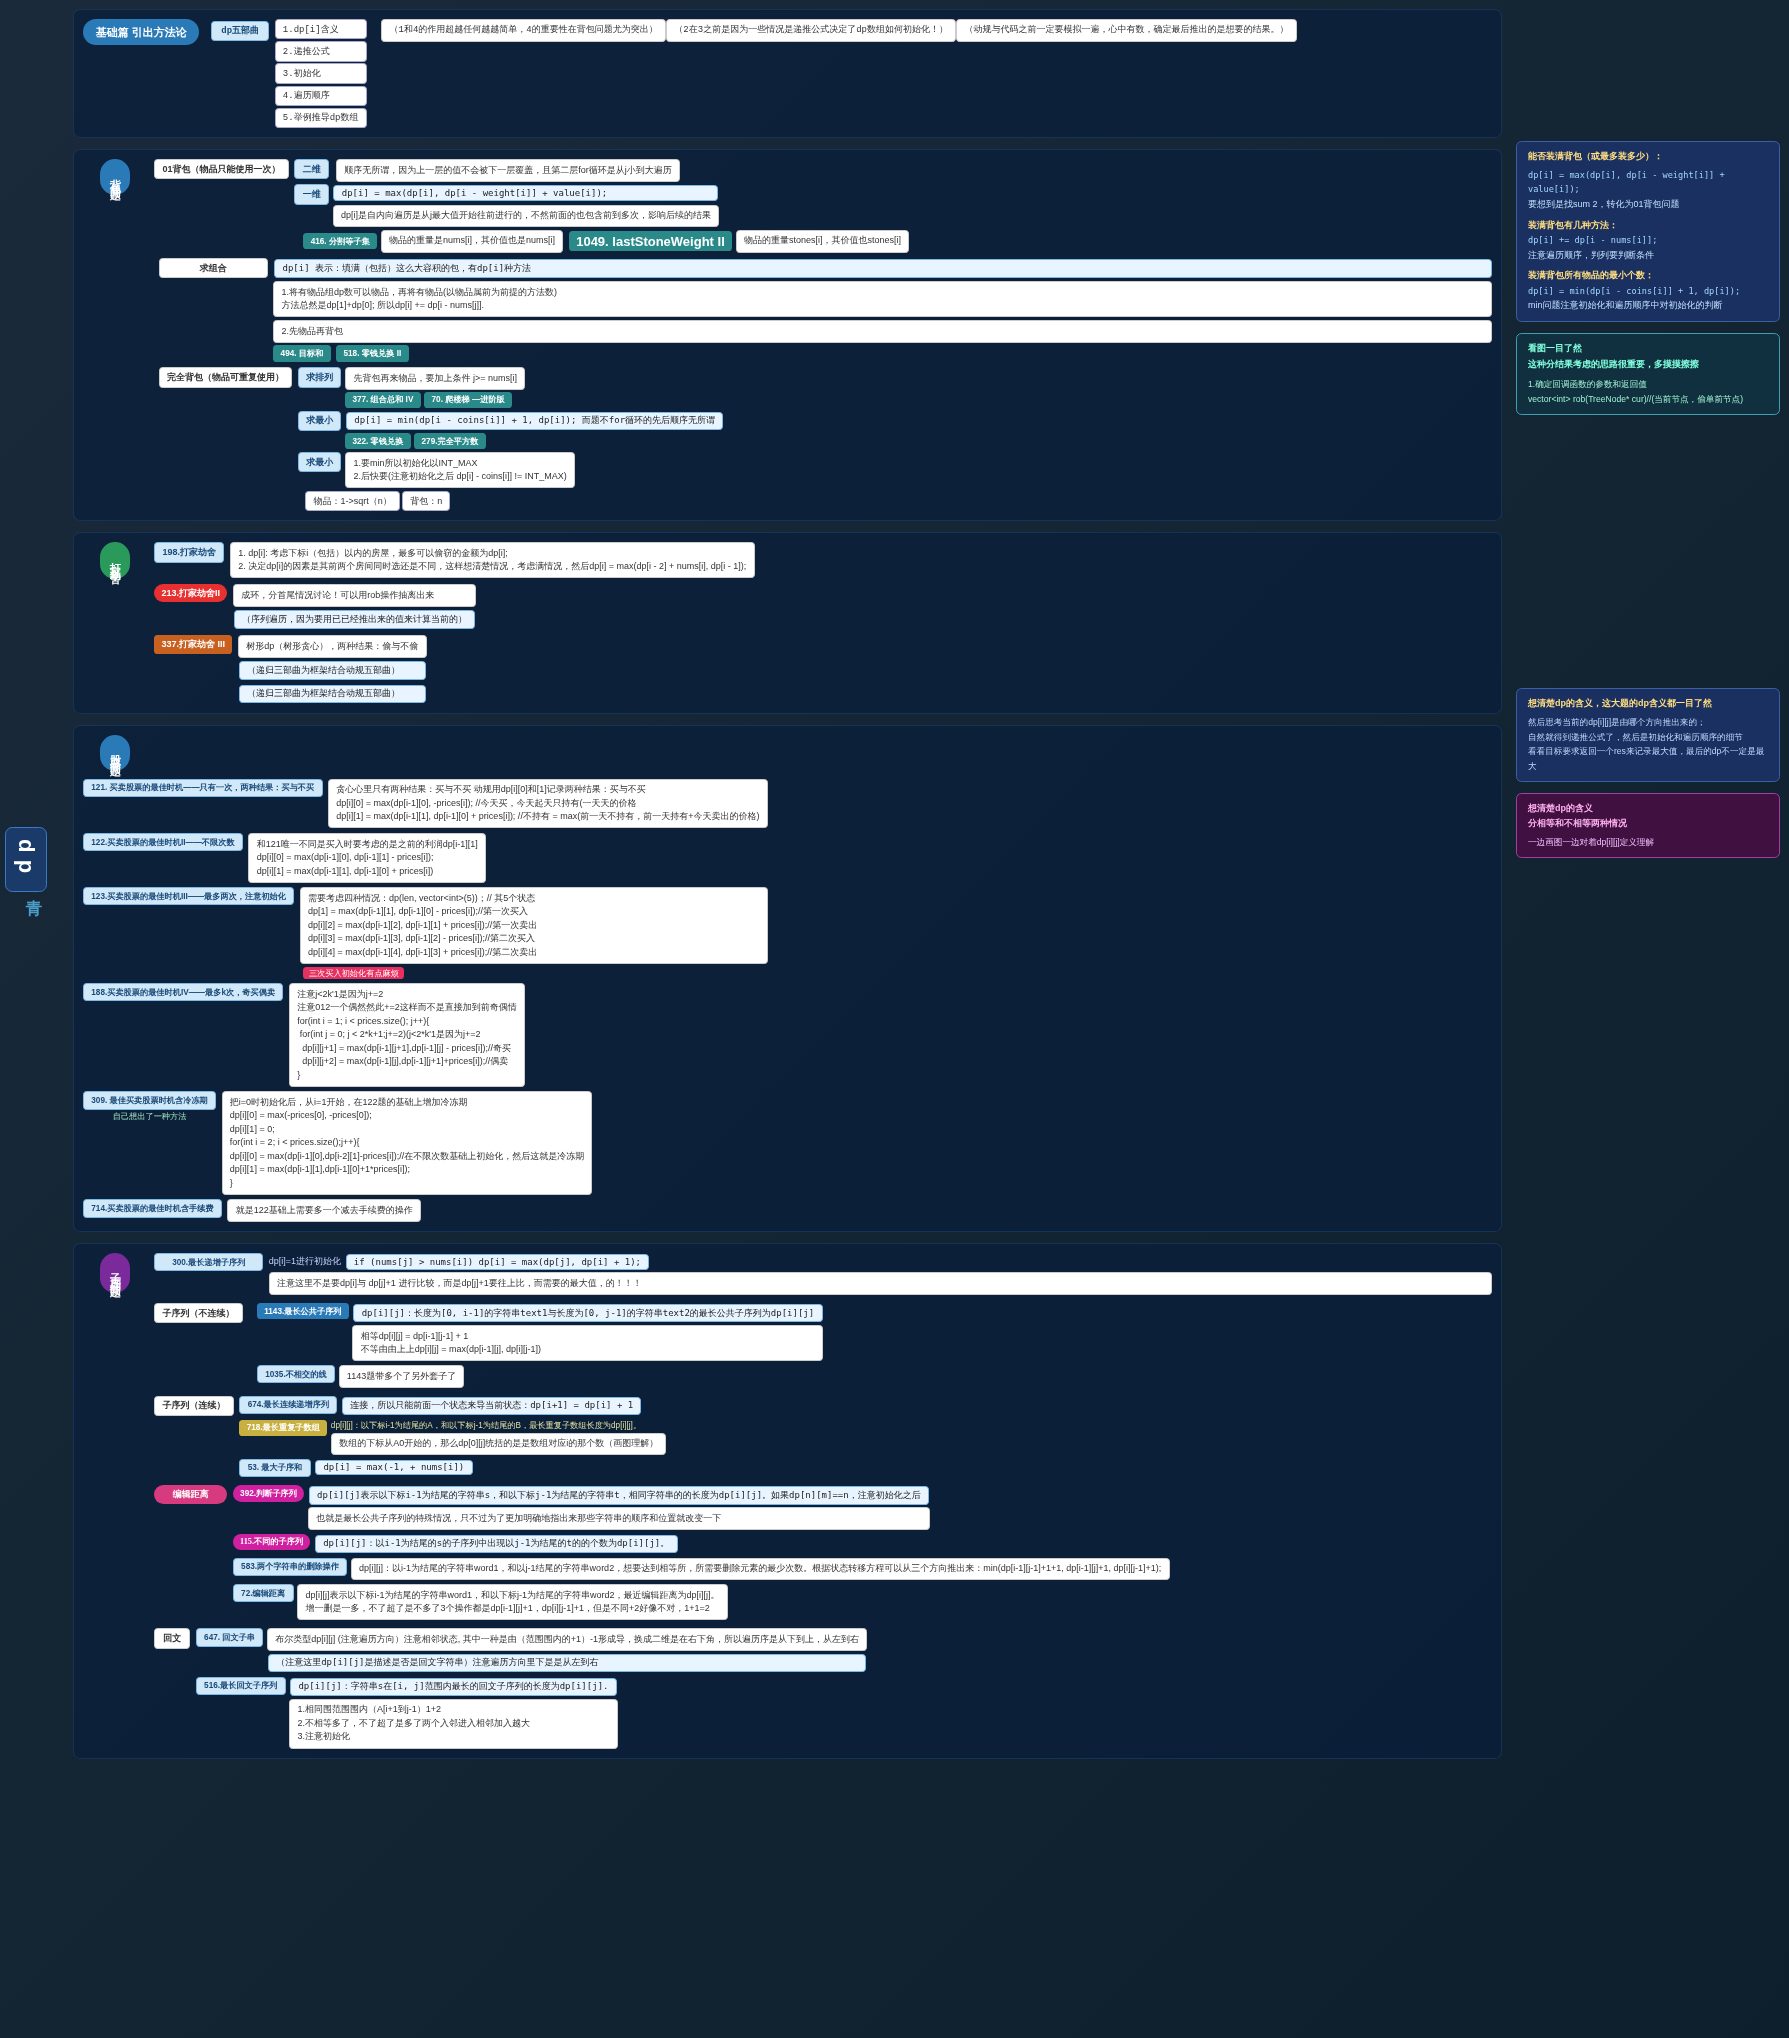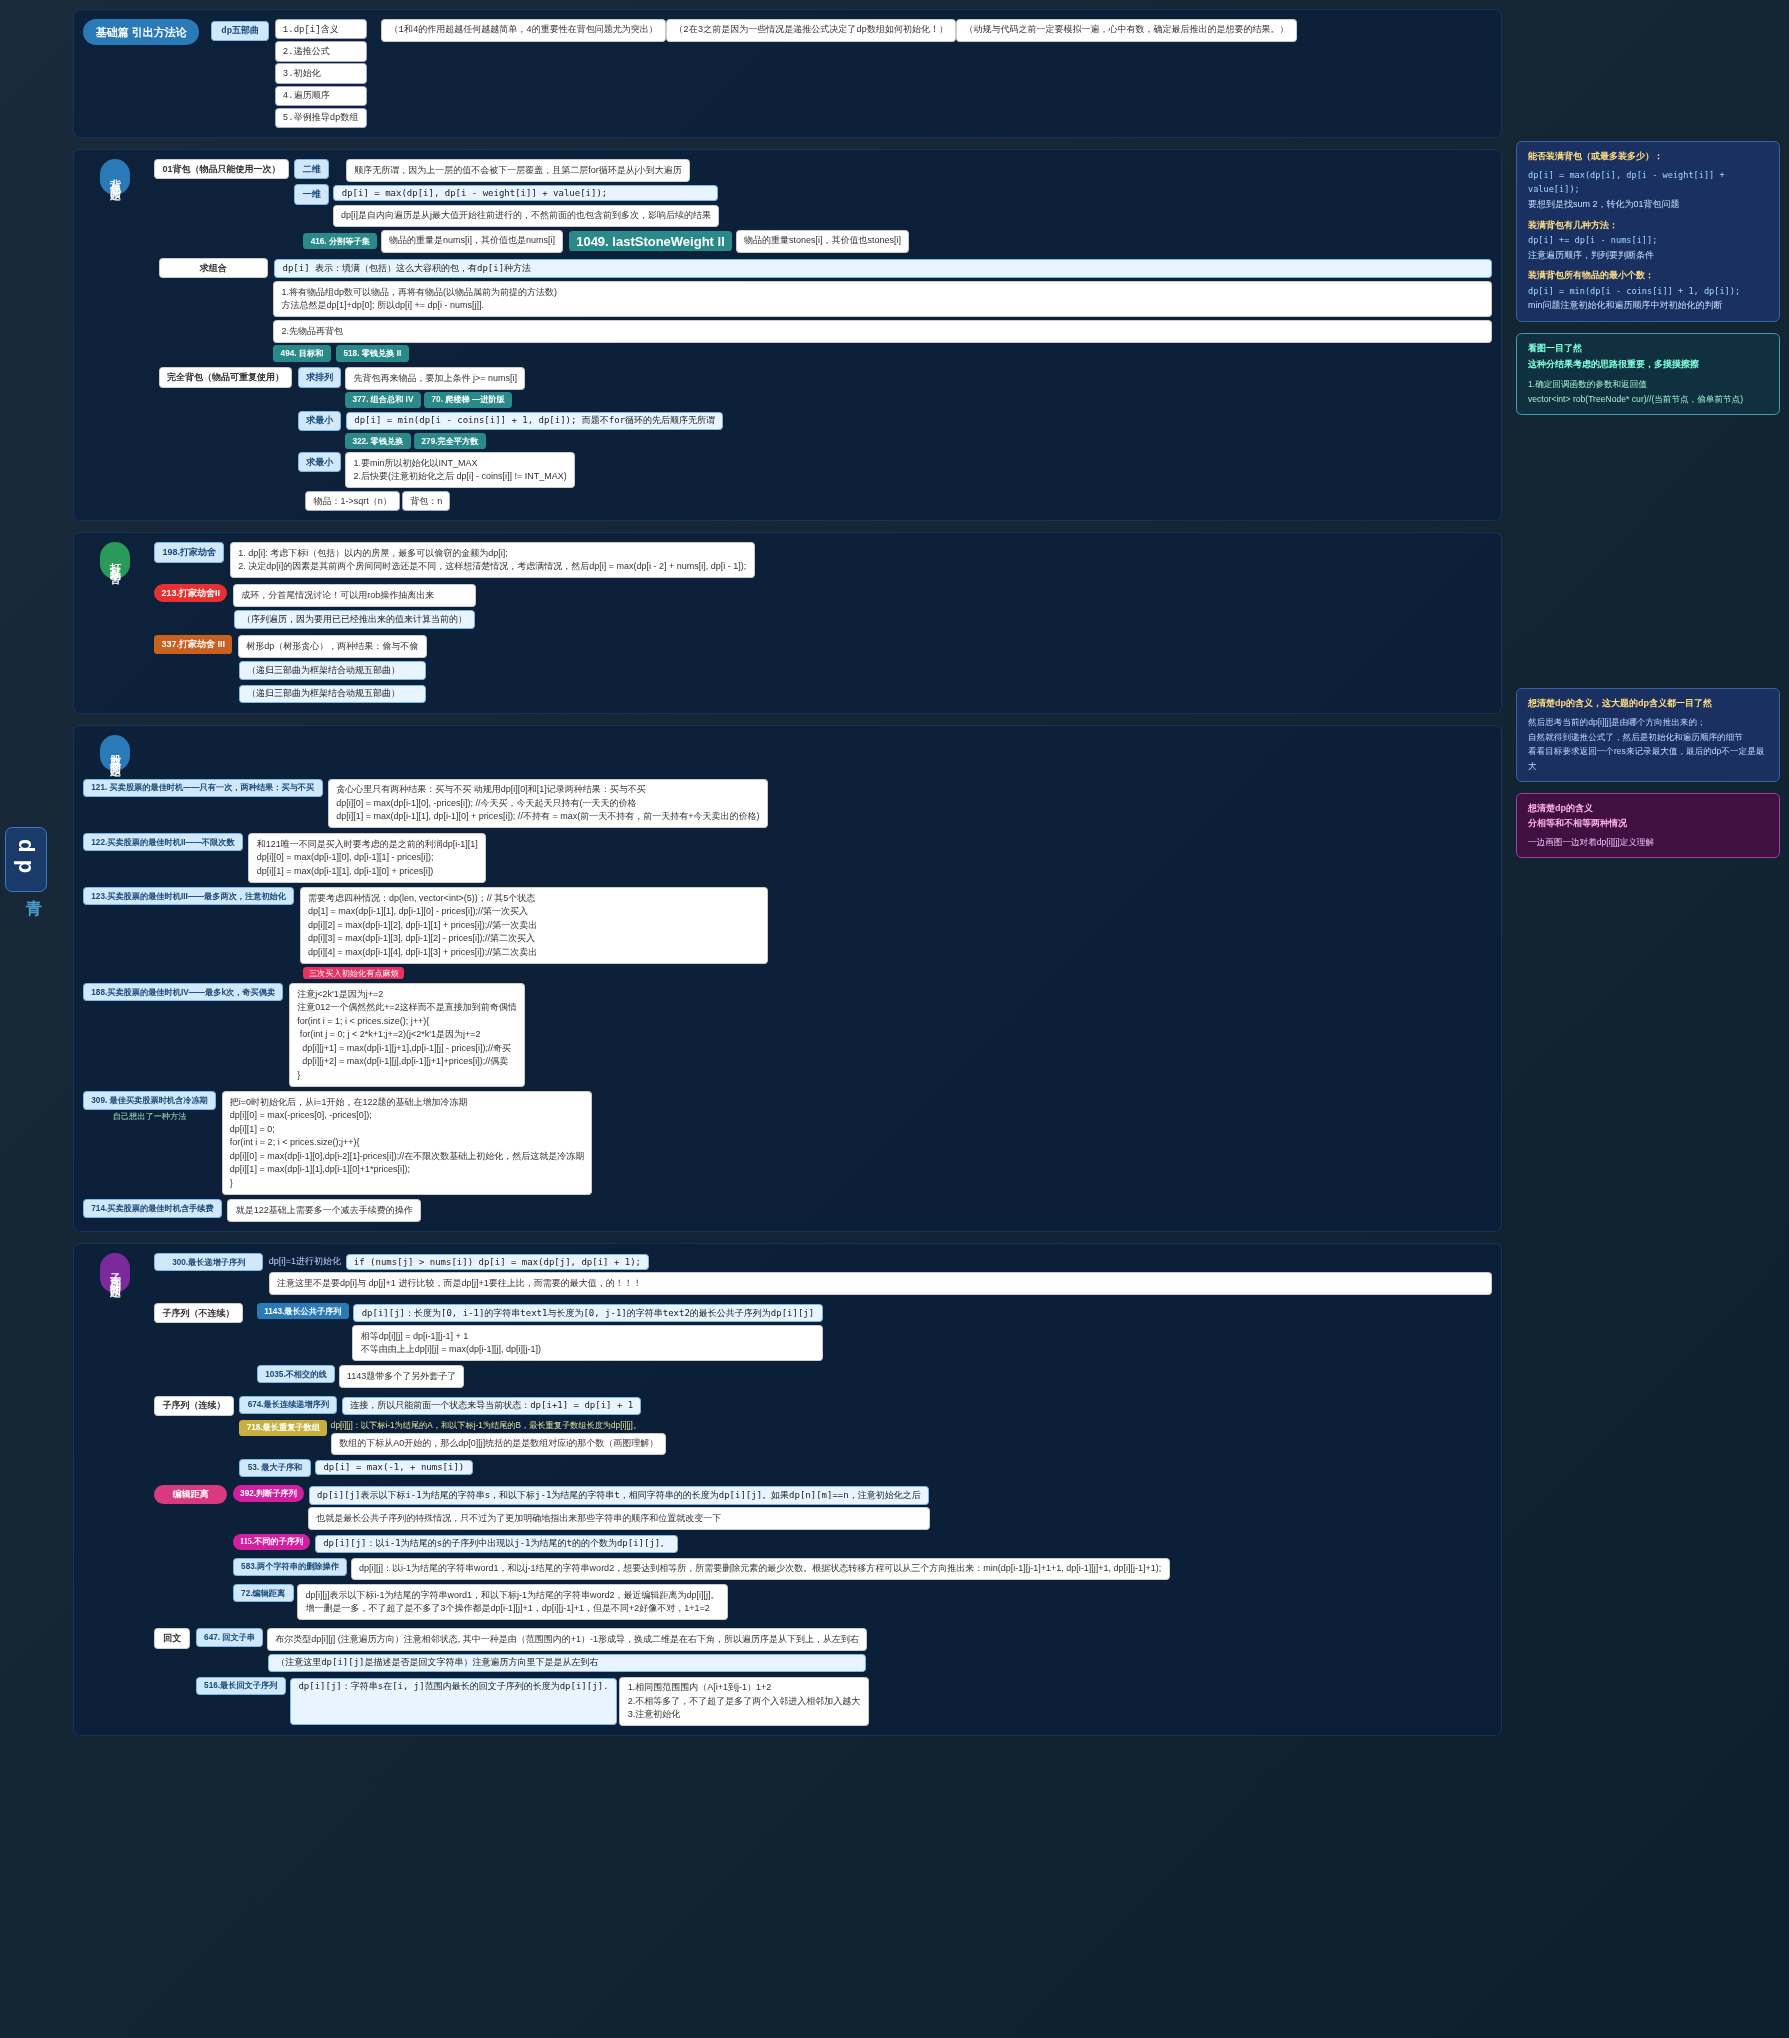--- a/index.html
+++ b/index.html
@@ -189,21 +189,21 @@
           <div style="display:flex; align-items:flex-start; gap:7.3px;">
             <div style="min-width:64px; display:flex; flex-direction:column; align-items:center;">
               <div class="lbl lbl-blue" style="font-size:11px; padding:5.5px 12.7px; border-radius:18px; white-space:nowrap; writing-mode:vertical-rl; letter-spacing:3.6px; padding:11px 7.3px;">背包问题</div>
             </div>
             <div style="flex:1; display:flex; flex-direction:column; gap:5.5px;">
 
               <div style="display:flex; align-items:flex-start; gap:5.5px;">
                 <div class="lbl lbl-white" style="white-space:nowrap; min-width:109px; text-align:center;">01背包（物品只能使用一次）</div>
                 <div style="display:flex; flex-direction:column; gap:2.7px;">
 
-                  <div style="display:flex; align-items:flex-start; gap:17px;">
+                  <div style="display:flex; align-items:flex-start; gap:7px;">
                     <div class="lbl lbl-lightblue" style="white-space:nowrap;">二维</div>
                     <div class="white-box">顺序无所谓，因为上一层的值不会被下一层覆盖，且第二层for循环是从j小到大遍历</div>
                   </div>
 
                   <div style="display:flex; align-items:flex-start; gap:3.6px;">
                     <div class="lbl lbl-lightblue" style="white-space:nowrap;">一维</div>
                     <div style="display:flex; flex-direction:column; gap:2.7px;">
                       <div class="formula">dp[i] = max(dp[i], dp[i - weight[i]] + value[i]);</div>
                       <div class="white-box">dp[i]是自内向遍历是从j最大值开始往前进行的，不然前面的也包含前到多次，影响后续的结果</div>
                     </div>
@@ -480,21 +480,21 @@
                   <div style="display:flex; align-items:flex-start; gap:3.6px;">
                     <div class="lbl lbl-lightblue" style="white-space:nowrap; font-size:8.2px;">647. 回文子串</div>
                     <div style="display:flex; flex-direction:column; gap:1.8px;">
                       <div class="white-box">布尔类型dp[i][j] (注意遍历方向）注意相邻状态, 其中一种是由（范围围内的+1）-1形成导，换成二维是在右下角，所以遍历序是从下到上，从左到右</div>
                       <div class="formula">（注意这里dp[i][j]是描述是否是回文字符串）注意遍历方向里下是是从左到右</div>
                     </div>
                   </div>
 
                   <div style="display:flex; align-items:flex-start; gap:3.6px;">
                     <div class="lbl lbl-lightblue" style="white-space:nowrap; font-size:8.2px;">516.最长回文子序列</div>
-                    <div style="display:flex; flex-direction:row; gap:1.8px;justify-content:center;">
+                    <div style="display:flex; flex-direction:column; gap:1.8px;justify-content:center;">
                       <div class="formula">dp[i][j]：字符串s在[i, j]范围内最长的回文子序列的长度为dp[i][j].</div>
                       <div class="white-box">1.相同围范围围内（A[i+1到j-1）1+2<br>2.不相等多了，不了超了是多了两个入邻进入相邻加入越大<br>3.注意初始化</div>
                     </div>
                   </div>
 
                 </div>
               </div>
 
             </div>
           </div>

